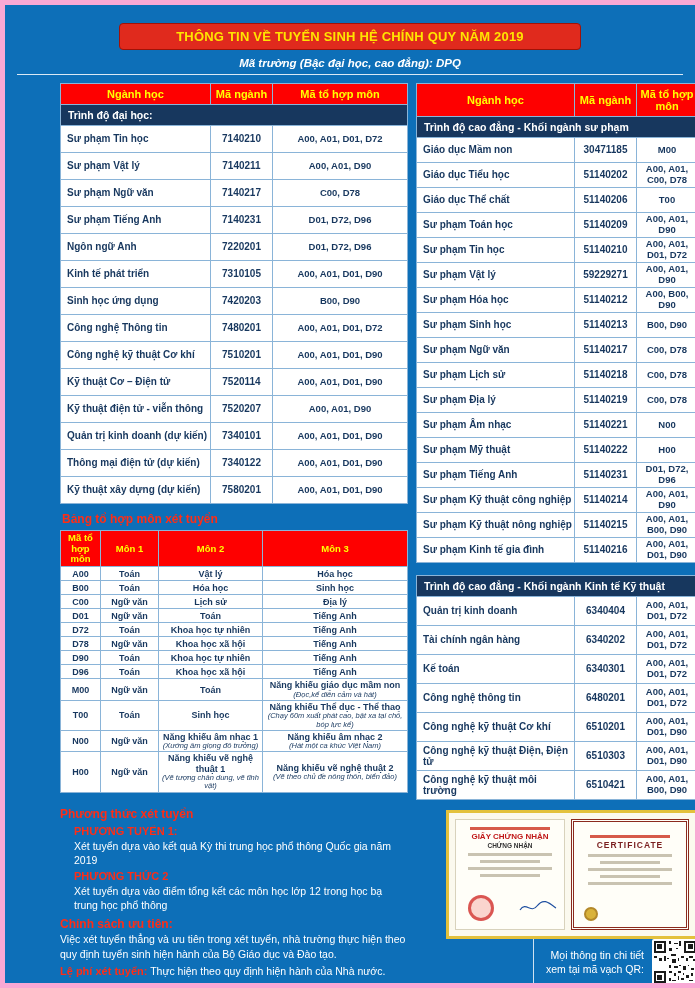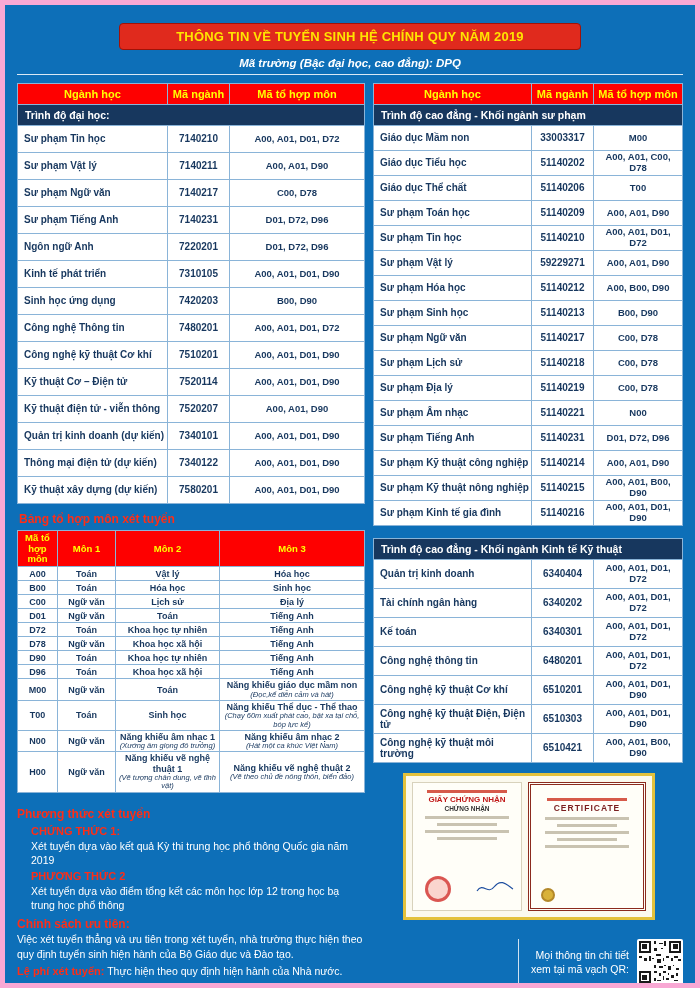--- a/index.html
+++ b/index.html
@@ -28,21 +28,21 @@
   .subtitle-wrap {
     border-bottom: 1px solid rgba(255,255,255,.85);
     padding-bottom: 5px; margin-bottom: 8px;
   }
   .subtitle {
     text-align: center; color: #ffffff;
     font-weight: bold; font-style: italic; font-size: 11.5px;
   }
 
   
-  .columns { display: flex; gap: 8px; height: 902px; }
+  .columns { display: flex; gap: 8px; height: 902px; margin-left: 43px; }
   .col-left  { flex: 0 0 348px; display: flex; flex-direction: column; }
   .col-right { flex: 1; display: flex; flex-direction: column; }
 
   
   table.tbl { border-collapse: collapse; table-layout: fixed; width: 100%; }
   .tbl th, .tbl td { border: 1px solid #8ab4d8; overflow: hidden; }
   .tbl th {
     background: #fe0000; color: #ffff00;
     font-size: 11px; font-weight: bold; padding: 4px 2px; text-align: center;
   }
@@ -504,21 +504,21 @@
               <td>
                 <div>Năng khiếu vẽ nghệ thuật 2</div>
                 <div class="cell-sub">(Vẽ theo chủ đề nông thôn, biển đảo)</div>
               </td>
             </tr>
           </tbody>
       </table>
 
       <div class="methods">
         <div class="m-title">Phương thức xét tuyển</div>
-        <div class="m-label">CHỨNG THỨC 1:</div>
+        <div class="m-label">PHƯƠNG TUYỂN 1:</div>
         <div class="m-text">Xét tuyển dựa vào kết quả Kỳ thi trung học phổ thông Quốc gia năm 2019</div>
         <div class="m-label">PHƯƠNG THỨC 2</div>
         <div class="m-text">Xét tuyển dựa vào điểm tổng kết các môn học lớp 12 trong học bạ trung học phổ thông</div>
         <div class="m-title">Chính sách ưu tiên:</div>
         <div class="m-body">Việc xét tuyển thẳng và ưu tiên trong xét tuyển, nhà trường thực hiện theo quy định tuyển sinh hiện hành của Bộ Giáo dục và Đào tạo.</div>
         <p class="m-fee">
           <span class="m-inline">Lệ phí xét tuyển:</span>
           <span>Thực hiện theo quy định hiện hành của Nhà nước.</span>
         </p>
       </div>
@@ -542,21 +542,21 @@
           <tr class="section">
             <td colspan="3">Trình độ cao đẳng - Khối ngành sư phạm</td>
           </tr>
         </thead>
         <tbody>
             <tr>
               <td>
                 <div>Giáo dục Mầm non</div>
               </td>
               <td>
-                <div>33003317</div>
+                <div>30471185</div>
               </td>
               <td>
                 <div>M00</div>
               </td>
             </tr>
             <tr>
               <td>
                 <div>Giáo dục Tiểu học</div>
               </td>
               <td>
@@ -667,20 +667,31 @@
             </tr>
             <tr>
               <td>
                 <div>Sư phạm Âm nhạc</div>
               </td>
               <td>
                 <div>51140221</div>
               </td>
               <td>
                 <div>N00</div>
+              </td>
+            </tr>
+            <tr>
+              <td>
+                <div>Sư phạm Mỹ thuật</div>
+              </td>
+              <td>
+                <div>51140222</div>
+              </td>
+              <td>
+                <div>H00</div>
               </td>
             </tr>
             <tr>
               <td>
                 <div>Sư phạm Tiếng Anh</div>
               </td>
               <td>
                 <div>51140231</div>
               </td>
               <td>

